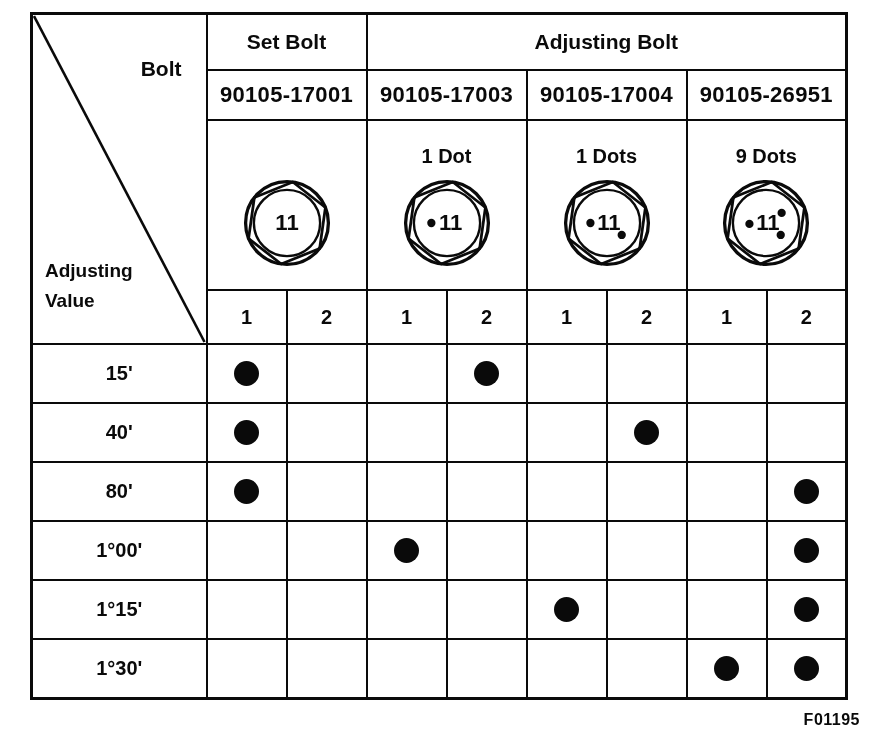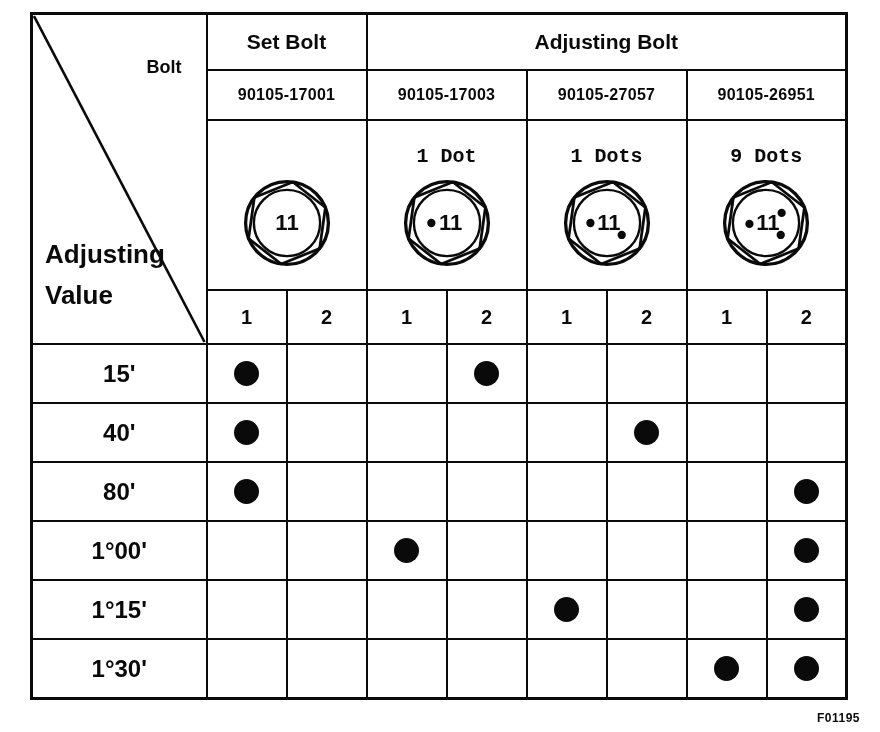--- a/index.html
+++ b/index.html
@@ -17,57 +17,57 @@
   }
   .bolt-table td {
     border:2px solid #0a0a0a; padding:0;
     text-align:center; vertical-align:middle;
     font-weight:700; color:#0a0a0a; overflow:hidden;
   }
   col.c-label { width:175px; }
   col.c-sub   { width:80px;  }
 
   tr.r-group td { height:54px; font-size:21px; }
-  tr.r-part  td { height:48px; font-size:16px; letter-spacing:.3px;margin-left:33px; }
+  tr.r-part  td { height:48px; font-size:22px; letter-spacing:.3px;margin-left:33px; }
   tr.r-bolt  td { height:168px; }
   tr.r-sub   td { height:52px; font-size:20px; }
-  tr.r-data  td { height:57px; font-size:24px; }
+  tr.r-data  td { height:57px; font-size:20px; }
 
   
   td.corner { position:relative; }
   td.corner svg.diag { position:absolute; left:0; top:0; width:100%; height:100%; display:block; }
   .corner-top {
     position:absolute; top:42px; right:24px;
-    font-size:18px; font-weight:700;
+    font-size:21px; font-weight:700;
   }
   .corner-bottom {
     position:absolute; left:12px; bottom:28px;
-    font-size:26px; font-weight:700; text-align:left; line-height:1.55;
+    font-size:19px; font-weight:700; text-align:left; line-height:1.55;
   }
 
   
   td.boltcell .dot-label {
     height:30px; 
     display:flex; align-items:center; justify-content:center;
-    font-size:20px; font-weight:700;font-family:Liberation Mono, monospace;
+    font-size:20px; font-weight:700;
   }
   td.boltcell svg.bolt { display:block; margin:6px auto 0 auto; }
   .bolt .stroke { fill:none; stroke:#0a0a0a; }
   .bolt text { font-family:"Liberation Sans", sans-serif; font-weight:700; font-size:24px; fill:#0a0a0a; }
   .bolt .head-dot { fill:#0a0a0a; stroke:none; }
 
   
   td.dcell.has-dot::after {
     content:""; display:block; margin:0 auto;
     width:25px; height:25px; border-radius:50%; background:#0a0a0a;
   }
 
   .figcode {
     position:absolute; top:711px; right:20px;
-    font-size:12px; font-weight:700; letter-spacing:.5px; color:#0a0a0a;margin-left:35px;
+    font-size:16px; font-weight:700; letter-spacing:.5px; color:#0a0a0a;margin-left:35px;
   }
 </style>
 </head>
 <body>
 
 <div class="page">
 
   <table class="bolt-table">
     <colgroup>
       <col class="c-label">
@@ -93,21 +93,21 @@
           <div>Value</div>
         </div>
       </td>
       <td colspan="2">Set Bolt</td>
       <td colspan="6">Adjusting Bolt</td>
     </tr>
 
     <tr class="r-part">
       <td colspan="2">90105-17001</td>
       <td colspan="2">90105-17003</td>
-      <td colspan="2">90105-27057</td>
+      <td colspan="2">90105-17004</td>
       <td colspan="2">90105-26951</td>
     </tr>
 
     <tr class="r-bolt">
       <td colspan="2" class="boltcell">
         <div class="dot-label"></div>
         <svg class="bolt" width="92" height="92" viewBox="0 0 100 100">
           <circle class="stroke" cx="50" cy="50" r="45" stroke-width="3.6"></circle>
           <polygon class="stroke" points="50,5 89,27.5 89,72.5 50,95 11,72.5 11,27.5" stroke-width="3" transform="rotate(8 50 50)"></polygon>
           <circle class="stroke" cx="50" cy="50" r="36" stroke-width="2.6"></circle>

